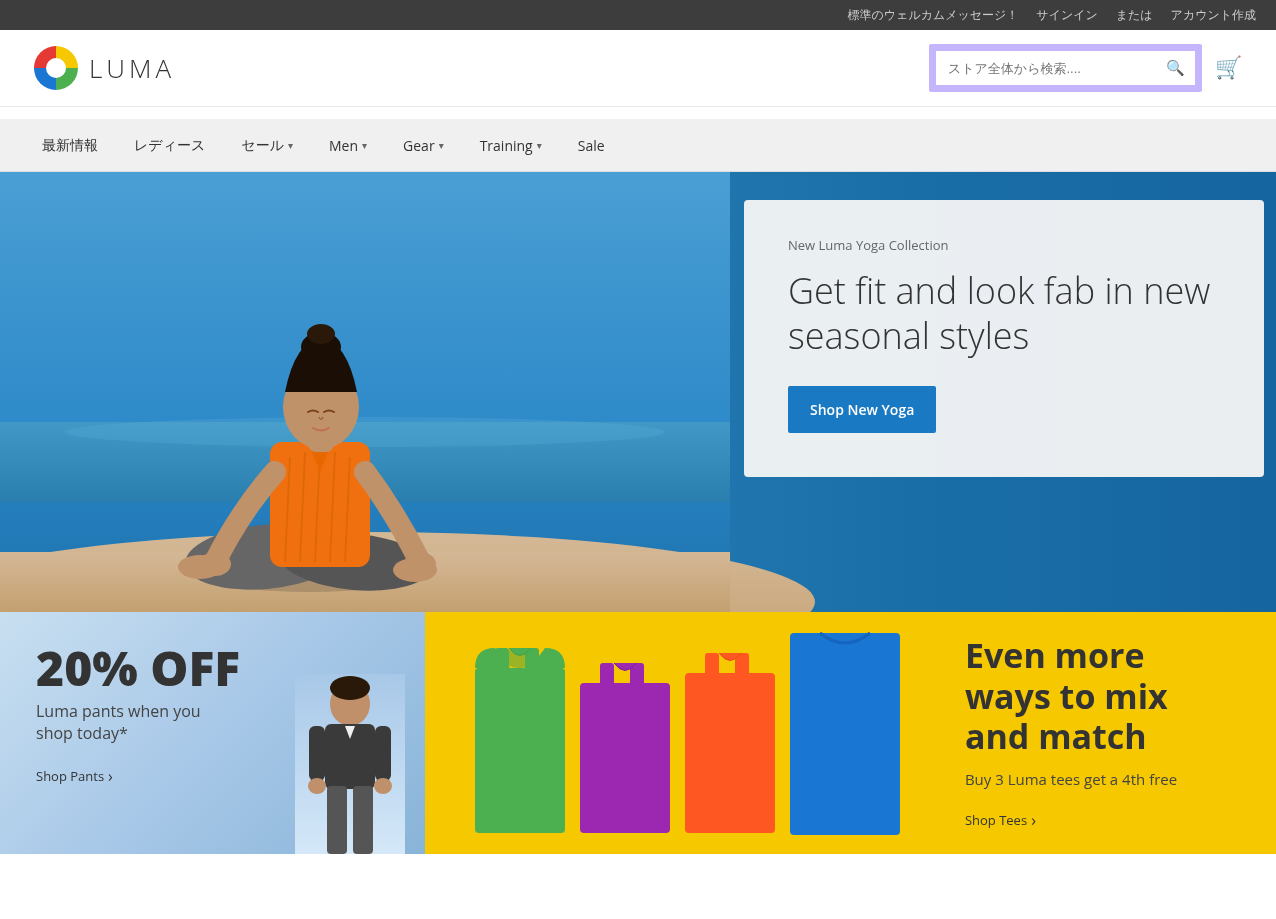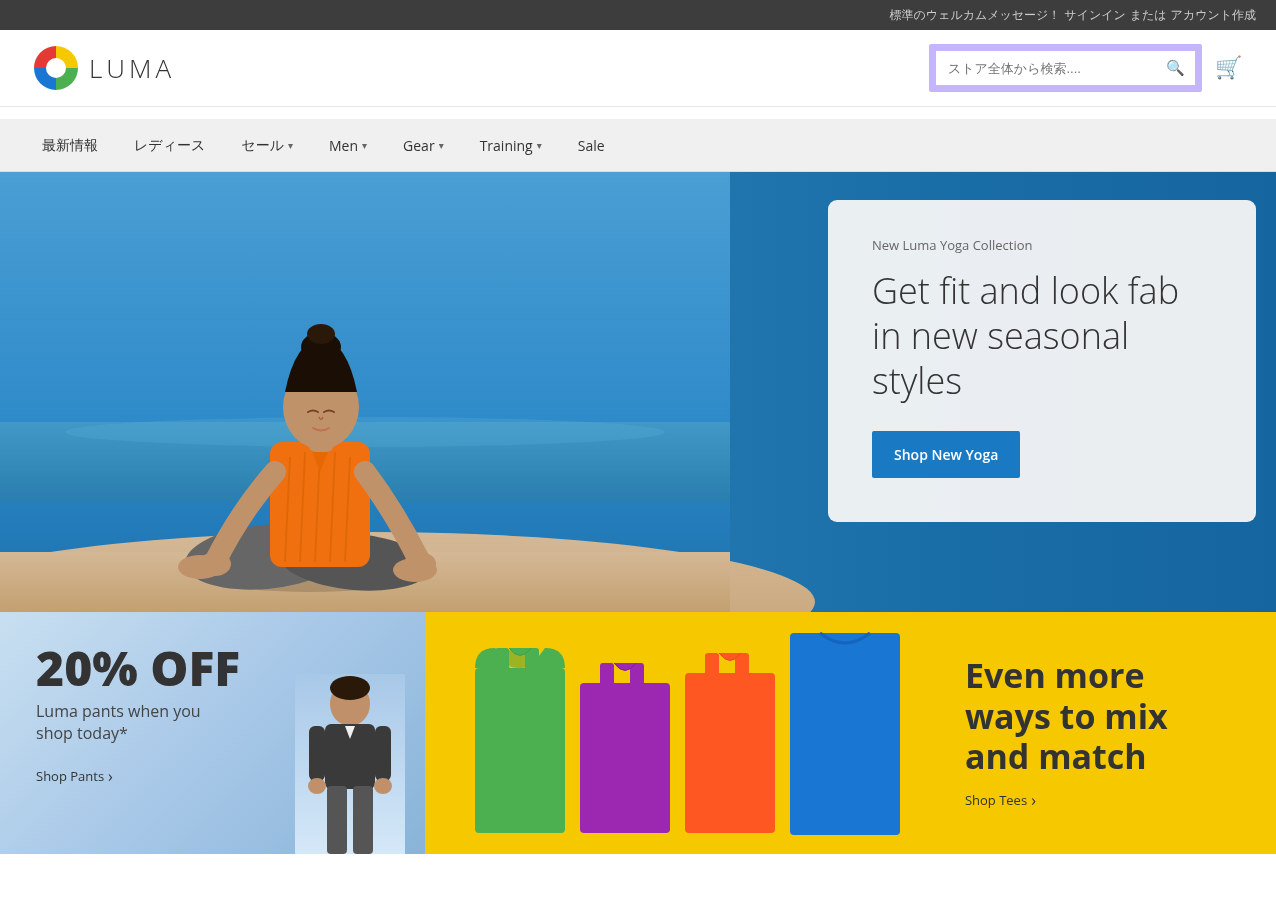--- a/index.html
+++ b/index.html
@@ -7,21 +7,21 @@
 
     
     .top-bar {
       background: #3d3d3d;
       color: #ccc;
       font-size: 12px;
       padding: 6px 20px;
       display: flex;
       justify-content: flex-end;
       align-items: center;
-      gap: 4px;
+      gap: 18px;
     }
     .top-bar a { color: #ccc; text-decoration: none; }
 
     
     .header {
       background: #fff;
       padding: 14px 33px;
       display: flex;
       align-items: center;
       justify-content: space-between;
@@ -115,26 +115,26 @@
       width: 100%;
       height: 100%;
       background: linear-gradient(to right, #5b9ec9 0%, #2a7db5 40%, #1a6fa8 70%, #1565a0 100%);
       position: absolute;
       top: 0; left: 0;
     }
 
     
     .hero-info-box {
       position: absolute;
-      right: 20px;
+      right: 12px;
       top: 28px;
-      width: 428px;
+      width: 520px;
       background: rgba(245, 245, 245, 0.95);
       padding: 36px 44px 44px 44px;
-      border-radius: 9px;
+      border-radius: 4px;
     }
     .hero-subtitle {
       font-size: 13px;
       color: #666;
       margin-bottom: 14px;
     }
     .hero-title {
       font-size: 36px;
       font-weight: 300;
       color: #333;
@@ -466,20 +466,21 @@
 
           <path d="M355 5 Q380 25 405 5" fill="none" stroke="#1565c0" stroke-width="3"></path>
 
           <path d="M325 5 Q325 80 360 80" fill="none" stroke="#f5c800" stroke-width="1" opacity="0"></path>
         </g>
       </svg>
     </div>
 
     <div class="promo-right-text">
       <h2 class="promo-right-title">Even more ways to mix and match</h2>
+      <p class="promo-right-desc">Buy 3 Luma tees get a 4th free</p>
       <a class="promo-right-link" href="#">
         <span>Shop Tees</span>
         <span style="font-size:16px;">›</span>
       </a>
     </div>
   </div>
 
 </div>
 
 </body></html>

